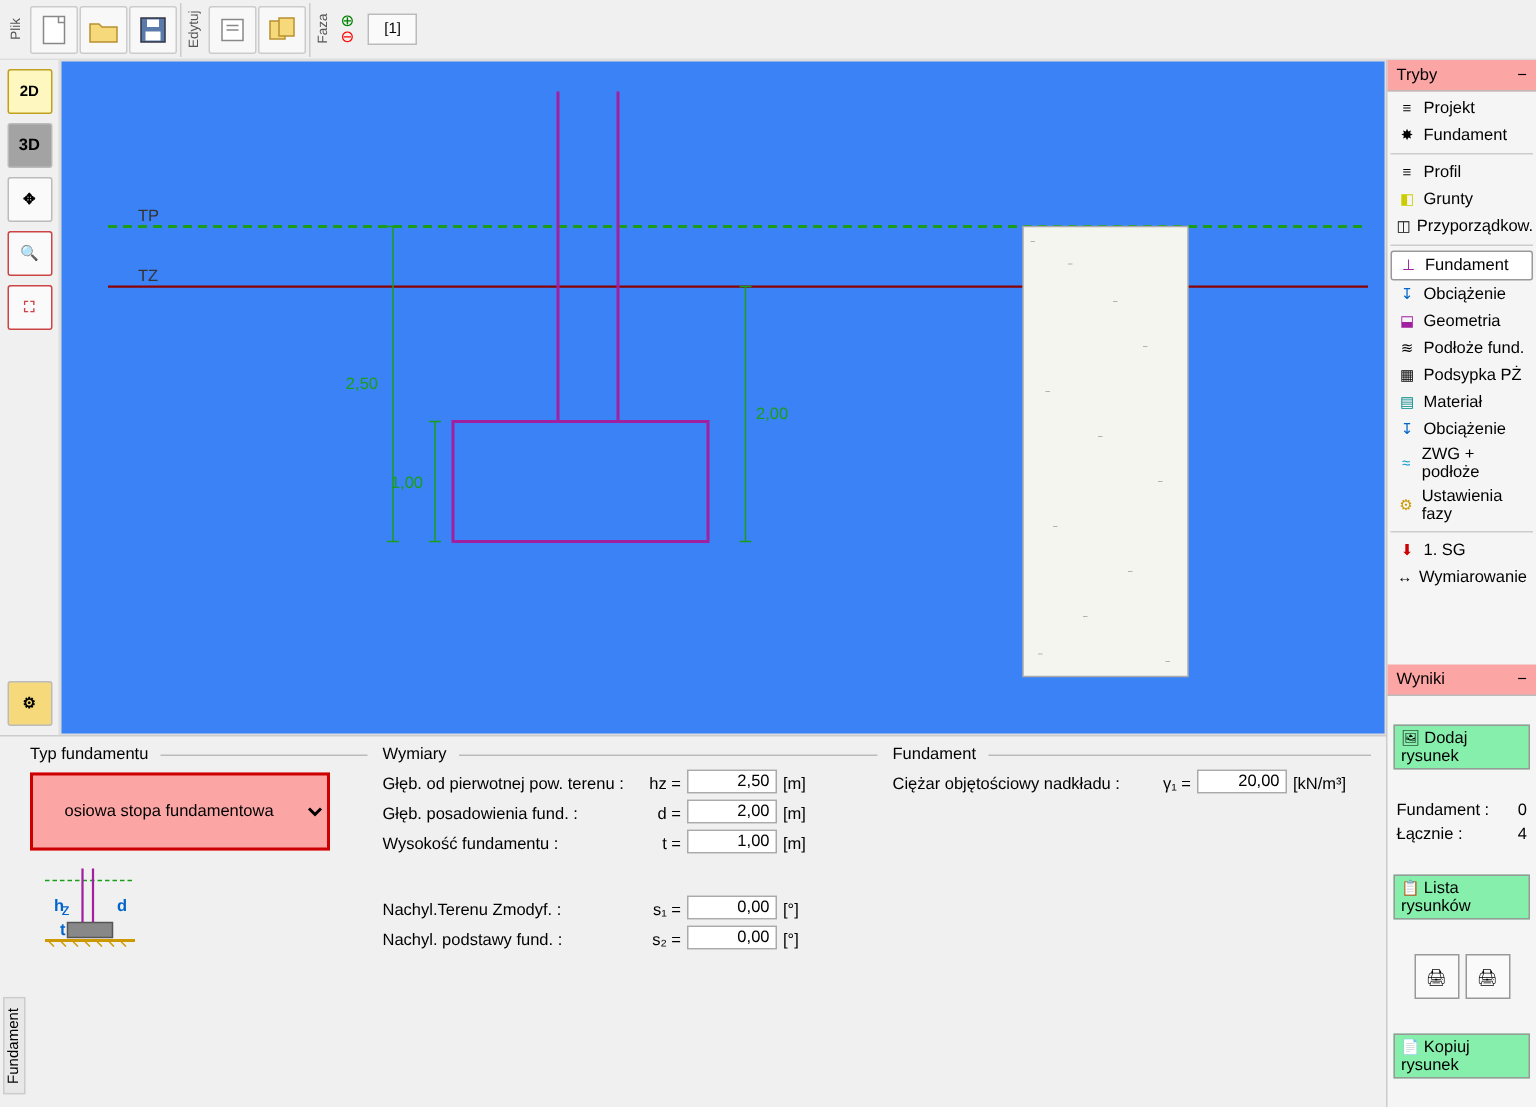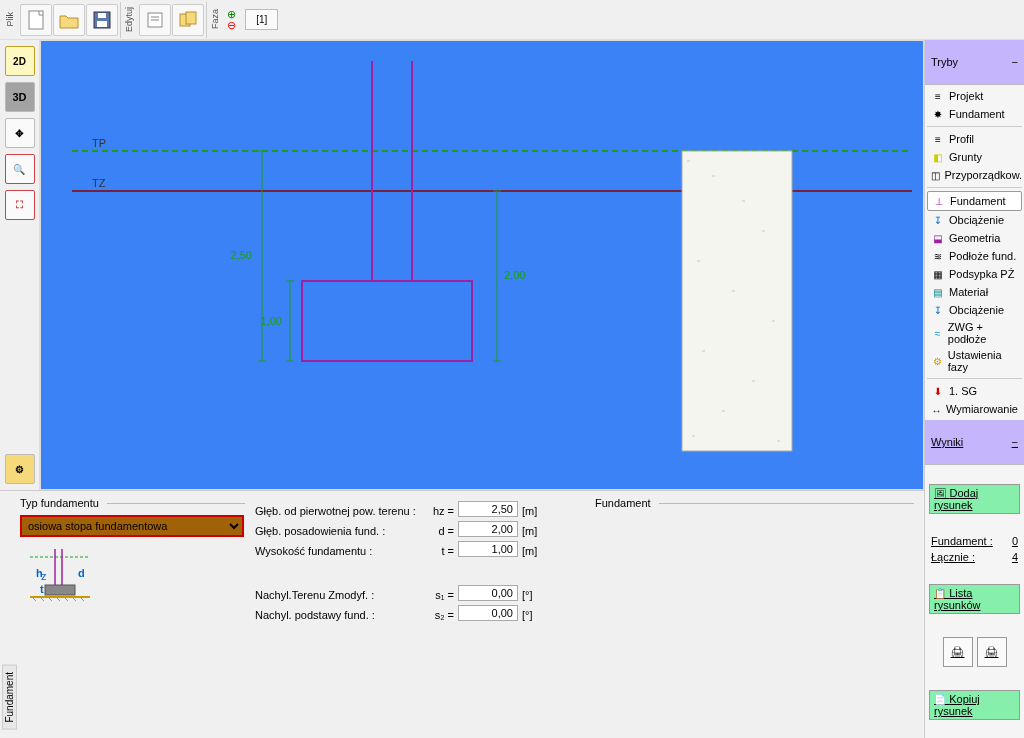--- a/index.html
+++ b/index.html
@@ -20,37 +20,37 @@
 .lt-btn { width: 30px; height: 30px; background: #fafafa; border: 1px solid #bbb; border-radius: 2px; display: flex; align-items: center; justify-content: center; cursor: pointer; font-size: 10px; font-weight: bold; }
 .lt-btn.active { background: #fff7c0; border-color: #c0a020; }
 .lt-btn.gear { margin-top: auto; }
 
 
 .canvas { position: absolute; left: 40px; top: 40px; right: 100px; bottom: 248px; background: #3b82f6; border: 1px solid #ddd; }
 .canvas svg { width: 100%; height: 100%; }
 
 
 .right-panel { position: absolute; right: 0; top: 40px; width: 100px; bottom: 0; background: #f5f5f5; border-left: 1px solid #ccc; display: flex; flex-direction: column; }
-.rp-header { background: #c4b5fd; padding: 16px 6px; font-size: 11px; font-weight: normal; display: flex; justify-content: space-between; align-items: center; border-bottom: 1px solid #bbb; }
+.rp-header { background: #fca5a5; padding: 4px 6px; font-size: 11px; font-weight: normal; display: flex; justify-content: space-between; align-items: center; border-bottom: 1px solid #bbb; }
 .rp-list { flex: 0 0 auto; padding: 2px; }
 .rp-item { display: flex; align-items: center; gap: 4px; padding: 2px 4px; font-size: 10px; cursor: pointer; border-radius: 2px; }
 .rp-item.selected { background: #fff; border: 1px solid #999; }
 .rp-item .ico { width: 14px; height: 14px; display: inline-flex; align-items: center; justify-content: center; font-size: 10px; }
-.rp-wyniki { margin-top: auto; text-decoration: underline; }
+.rp-wyniki { margin-top: auto; }
 .rp-btn { display: block; width: calc(100% - 8px); margin: 19px 4px; padding: 2px 4px; font-size: 10px; background: #86efac; border: 1px solid #999; cursor: pointer; text-align: left; }
 .rp-row { display: flex; justify-content: space-between; padding: 2px 6px; font-size: 10px; }
 .rp-footbtns { display: flex; justify-content: center; gap: 4px; padding: 4px; }
 .rp-foot-icon { width: 30px; height: 30px; border: 1px solid #999; background: #fafafa; display:flex; align-items:center; justify-content:center; }
 
 
 .bottom-panel { position: absolute; left: 0; right: 100px; bottom: 0; height: 248px; background: #f0f0f0; border-top: 1px solid #ccc; display: flex; padding: 6px 10px 6px 20px; gap: 10px; }
 .side-tab { position: absolute; left: 2px; bottom: 8px; writing-mode: vertical-rl; transform: rotate(180deg); font-size: 10px; background: #e8e8e8; padding: 6px 1px; border: 1px solid #ccc; }
 .legend-wrap { display: flex; align-items: center; font-size: 11px; gap: 8px; }
 .legend-wrap hr { flex: 1; border: none; border-top: 1px solid #bbb; }
-.type-select { width: 224px; padding: 2px; border: 2px solid #c00; background: #a16207; font-size: 11px; }
+.type-select { width: 200px; padding: 17px; border: 2px solid #c00; background: #fca5a5; font-size: 11px; }
 .dim-row { display: flex; align-items: flex-end; gap: 4px; margin: 4px 0; font-size: 11px; }
 .dim-row .lbl { width: 165px; }
 .dim-row .sym { width: 30px; text-align: right; }
 .dim-row input { width: 60px; text-align: right; padding: 1px 4px; border: 1px solid #aaa; background: #fff; font-size: 11px; }
 .dim-row .unit { width: 40px; }
 .diagram-img { width: 80px; height: 60px; margin: 10px auto; }
 
 .col-typ { width: 225px; }
 .col-wym { width: 330px; }
 .col-fund { flex: 1; }
@@ -290,20 +290,24 @@
           <line x1="60" y1="50" x2="64" y2="54"></line>
         </g>
       <text x="16" y="30" font-size="8" fill="#06c" font-weight="bold">h</text>
         <text x="21" y="33" font-size="6" fill="#06c">z</text>
       <text x="58" y="30" font-size="8" fill="#06c" font-weight="bold">d</text>
       <text x="20" y="46" font-size="8" fill="#06c" font-weight="bold">t</text>
     </svg>
   </div>
 
   <div class="col-wym">
+    <div class="legend-wrap">
+        <span>Wymiary</span>
+        <hr>
+      </div>
     <div class="dim-row">
       <span class="lbl">Głęb. od pierwotnej pow. terenu :</span>
       <span class="sym">hz =</span>
       <input value="2,50" style="">
       <span class="unit">[m]</span>
     </div>
     <div class="dim-row">
       <span class="lbl">Głęb. posadowienia fund. :</span>
       <span class="sym">d =</span>
       <input value="2,00" style="">
@@ -328,14 +332,20 @@
       <input value="0,00" style="">
       <span class="unit">[°]</span>
     </div>
   </div>
 
   <div class="col-fund">
     <div class="legend-wrap">
         <span>Fundament</span>
         <hr>
       </div>
+    <div class="dim-row">
+      <span class="lbl">Ciężar objętościowy nadkładu :</span>
+      <span class="sym">γ₁ =</span>
+      <input value="20,00" style="">
+      <span class="unit">[kN/m³]</span>
+    </div>
   </div>
 </div>
 
 </body></html>

